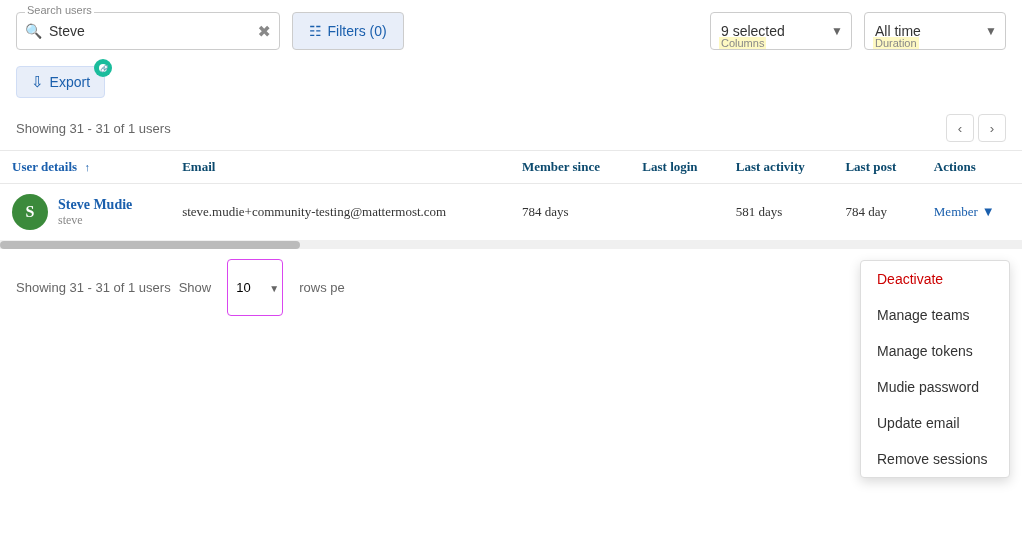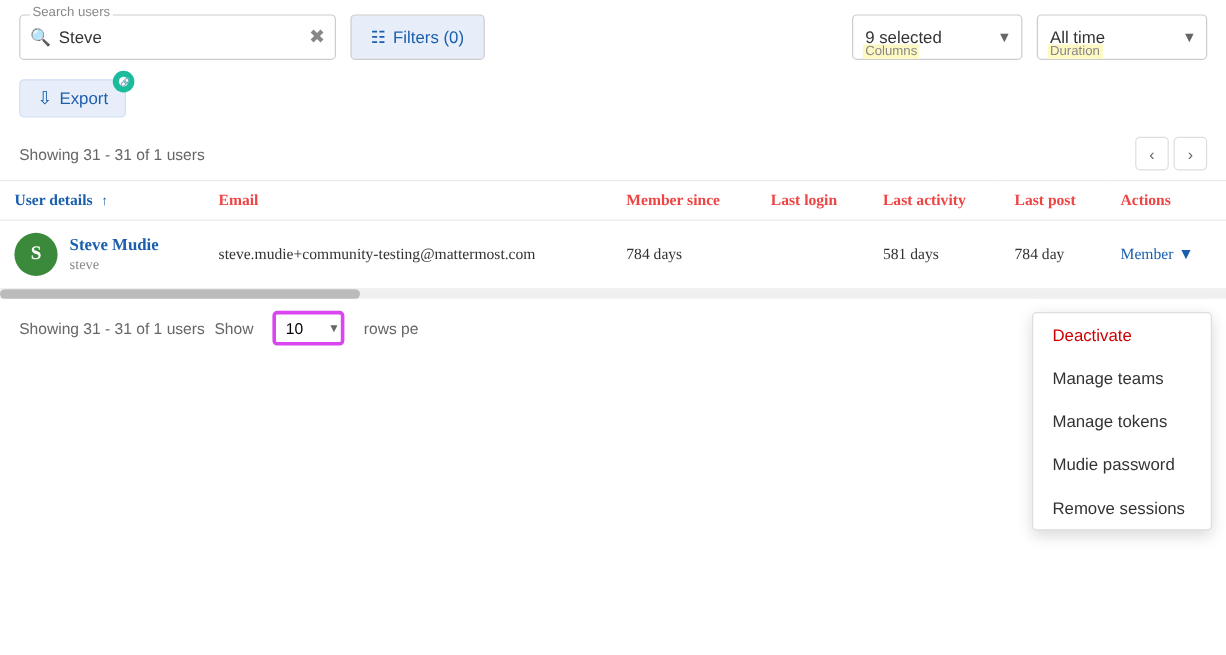--- a/index.html
+++ b/index.html
@@ -148,21 +148,21 @@
     }
     .nav-btn:disabled { opacity: 0.4; cursor: default; }
 
     .table-wrapper { padding: 0; }
     table { width: 100%; border-collapse: collapse; font-family: Liberation Serif, serif; }
     thead tr { border-top: 1px solid #e8e8e8; border-bottom: 1px solid #e8e8e8; }
     thead th {
       padding: 8px 12px;
       text-align: left;
       font-size: 13px;
-      color: #ef4444;
+      color: #0c4a6e;
       font-weight: 600;
       white-space: nowrap;
     }
     thead th.user-details-col { color: #1a5fad; }
     thead th .sort-icon { margin-left: 4px; font-size: 11px; }
     tbody tr { border-bottom: 1px solid #f0f0f0; }
     tbody td { padding: 10px 12px; font-size: 13px; vertical-align: middle; }
 
     .avatar {
       width: 36px; height: 36px;
@@ -187,23 +187,23 @@
       align-items: center;
       padding: 10px 16px;
       color: #666;
       font-size: 13px;
       gap: 8px;
     }
     .show-select-wrapper {
       display: flex; align-items: center; gap: 16px;
     }
     .show-select {
-      border: 3px solid #d946ef;
-      border-radius: 4px;
-      padding: 4px 8px;
+      border: 1px solid #d946ef;
+      border-radius: 4px;
+      padding: 20px 8px;
       font-size: 13px;
       appearance: none;
       padding-right: 24px;
       background: transparent;
       cursor: pointer;
     }
 
     
     .dropdown-menu {
       position: absolute;
@@ -364,14 +364,15 @@
     </div>
     <span>rows pe</span>
   </div>
 </div>
 
 <div class="dropdown-menu">
   <div class="dropdown-menu-item deactivate">Deactivate</div>
   <div class="dropdown-menu-item">Manage teams</div>
   <div class="dropdown-menu-item">Manage tokens</div>
   <div class="dropdown-menu-item">Mudie password</div>
+  <div class="dropdown-menu-item">Update email</div>
   <div class="dropdown-menu-item">Remove sessions</div>
 </div>
 
 </body></html>

